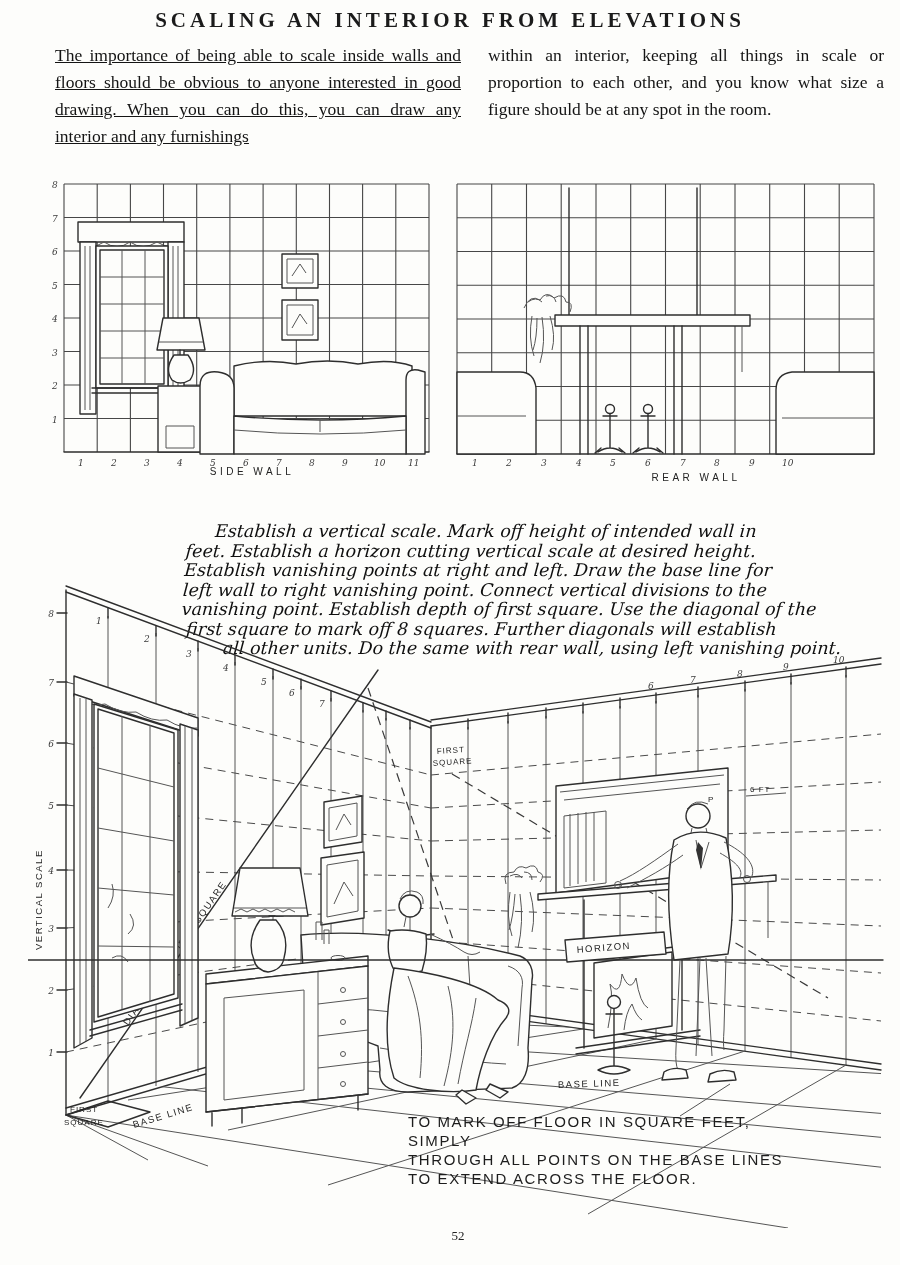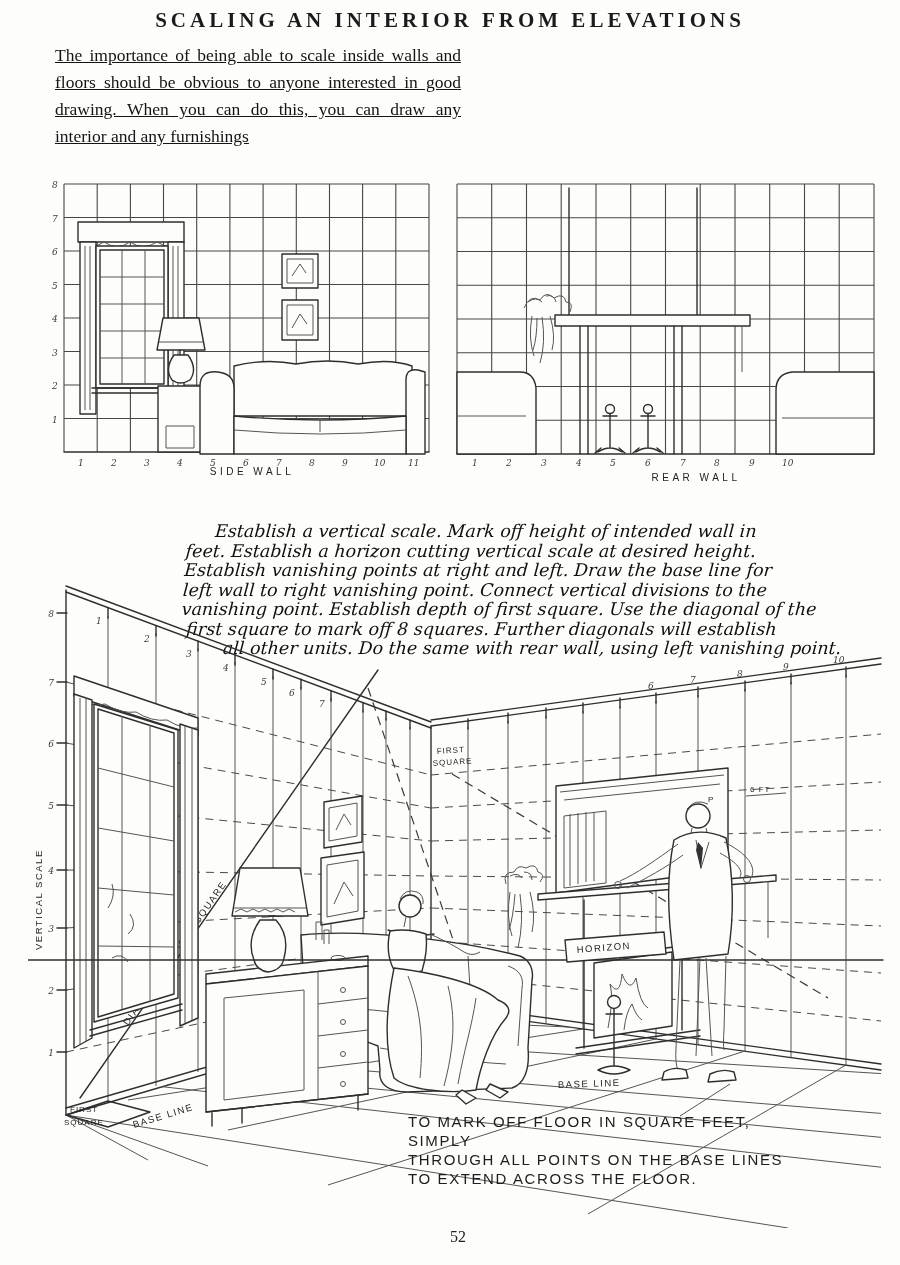--- a/index.html
+++ b/index.html
@@ -17,21 +17,21 @@
   .instructions{position:absolute;left:183px;top:522px;width:715px;
       font-family:"DejaVu Serif",serif;font-style:italic;font-size:17.5px;
       line-height:19.5px;color:#0f0f0f;transform:skewX(-4deg);}
   .instructions div:nth-child(1){padding-left:28px;}
   .instructions div:nth-child(6){padding-left:6px;}
   .instructions div:nth-child(7){padding-left:44px;}
   .floor-note{position:absolute;left:408px;top:1112px;width:410px;
       font-family:"Liberation Sans",sans-serif;font-size:15px;
       letter-spacing:1.6px;line-height:19px;color:#1d1d1d;}
   .page-number{position:absolute;left:0;right:0;top:1228px;text-align:center;
-      font-size:16px;color:#222;margin-left:16px;}
+      font-size:13px;color:#222;margin-left:16px;}
   svg{position:absolute;}
   .svg-side{left:42px;top:176px;}
   .svg-rear{left:452px;top:176px;}
   .svg-persp{left:28px;top:578px;}
   
   .ink{stroke:#2e2e2e;fill:none;stroke-width:1.4;stroke-linecap:round;stroke-linejoin:round;}
   .thin{stroke:#555;fill:none;stroke-width:1;}
   .grid{stroke:#474747;fill:none;stroke-width:1.1;}
   .dash{stroke:#4a4a4a;fill:none;stroke-width:1;stroke-dasharray:8 6;}
   .ddiag{stroke:#3a3a3a;fill:none;stroke-width:1.2;stroke-dasharray:9 6;}
@@ -41,20 +41,21 @@
   .handsm{font-family:"Liberation Sans",sans-serif;font-size:8px;letter-spacing:1px;fill:#1f1f1f;}
 </style>
 </head>
 <body>
 
 <div class="page">
 
   <div class="title">SCALING AN INTERIOR FROM ELEVATIONS</div>
 
   <div class="col col-left">The importance of being able to scale inside walls and floors should be obvious to anyone interested in good drawing. When you can do this, you can draw any interior and any furnishings</div>
+  <div class="col col-right">within an interior, keeping all things in scale or proportion to each other, and you know what size a figure should be at any spot in the room.</div>
 
   <svg class="svg-side" width="392" height="300" viewBox="0 0 392 300">
 
     <g>
       <path class="grid" d="M22,8V276 M55.2,8V276 M88.4,8V276 M121.5,8V276 M154.7,8V276 M187.9,8V276 M221.1,8V276 M254.3,8V276 M287.5,8V276 M320.6,8V276 M353.8,8V276 M387,8V276"></path>
       <path class="grid" d="M22,8H387 M22,41.5H387 M22,75H387 M22,108.5H387 M22,142H387 M22,175.5H387 M22,209H387 M22,242.5H387"></path>
       <path class="ink" d="M22,276H387"></path>
     </g>
 
     <g>

